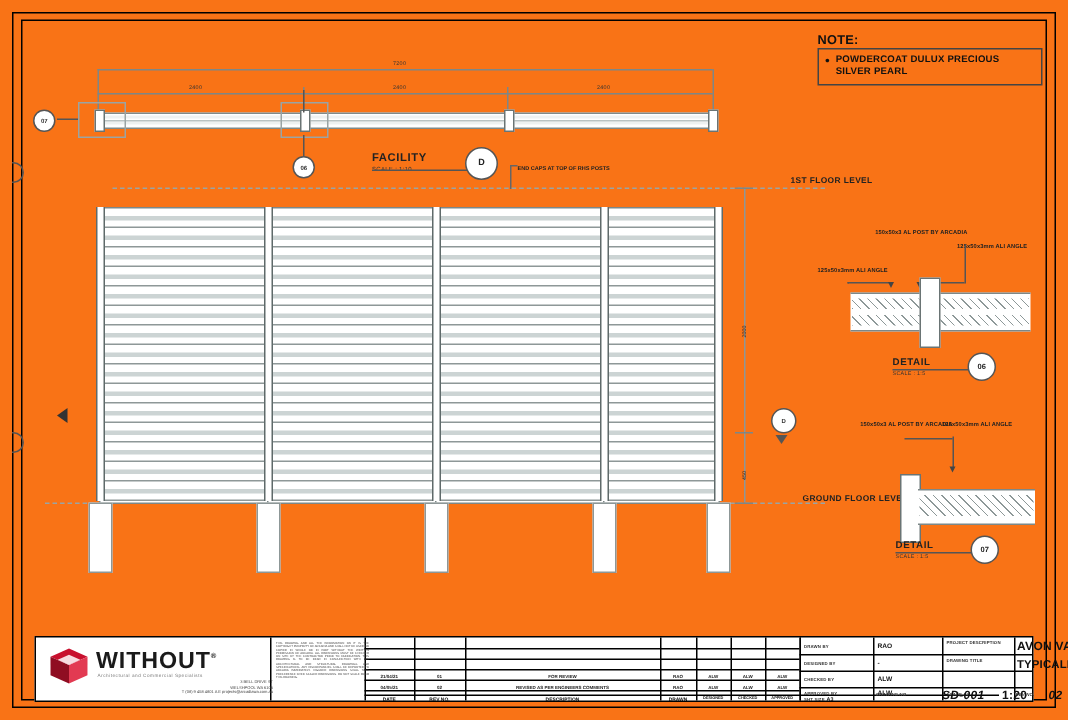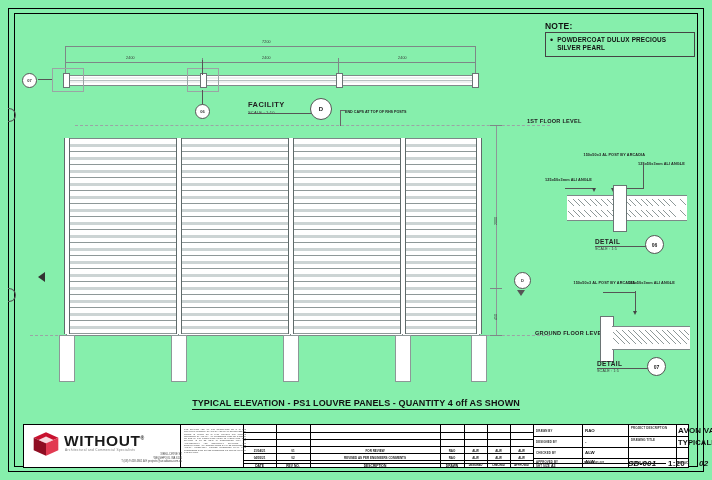--- a/index.html
+++ b/index.html
@@ -1,18 +1,18 @@
 <!DOCTYPE html>
 <html><head>
 <meta charset="utf-8">
 <style>
   html,body{margin:0;padding:0;background:#ffffff;}
   body{width:712px;height:480px;overflow:hidden;
        font-family:"Liberation Sans",sans-serif;color:#111;}
-  #sheet{position:relative;width:712px;height:480px;background:#86efac;}
+  #sheet{position:relative;width:712px;height:480px;background:#f97316;}
 
   
   .border-outer{position:absolute;left:8px;top:8px;width:696px;height:464px;
                 border:1px solid #000;box-sizing:border-box;}
   .border-inner{position:absolute;left:14px;top:13px;width:684px;height:454px;
                 border:1px solid #000;box-sizing:border-box;}
 
   
   .edge-tick{position:absolute;width:7px;height:12px;border:1px solid #555;
              border-left:none;border-radius:0 8px 8px 0;}
@@ -359,23 +359,20 @@
     <div class="dimtick" style="left:460px;top:5px;height:1px;width:12px;"></div>
     <div class="dimtick" style="left:460px;top:168px;height:1px;width:12px;"></div>
     <div class="dimtick" style="left:460px;top:215px;height:1px;width:12px;"></div>
     <div class="vdim" style="left:464px;top:105px;">2000</div>
     <div class="vdim" style="left:464px;top:200px;">450</div>
 
     <div class="bubble" style="left:484px;top:152px;width:15px;height:15px;">D</div>
     <div class="arrow-tri" style="left:487px;top:170px;"></div>
   </div>
 
-  <div id="elev-title">
-    <u>TYPICAL ELEVATION - PS1 LOUVRE PANELS - QUANTITY 4 off AS SHOWN</u>
-  </div>
 
   <div class="detail-blk" style="left:545px;top:150px;width:150px;height:110px;">
     <div class="callout r" style="left:-10px;top:3px;width:110px;">150x50x3 AL POST BY ARCADIA</div>
     <div class="callout" style="left:0px;top:28px;width:70px;">125x50x3mm ALI ANGLE</div>
     <div class="callout" style="left:93px;top:12px;width:70px;">125x50x3mm ALI ANGLE</div>
 
     <div class="leader" style="left:98px;top:13px;width:1px;height:26px;"></div>
     <div class="leader" style="left:68px;top:38px;width:30px;height:1px;"></div>
     <div class="leadtick" style="left:66px;top:38px;"></div>
     <div class="leader" style="left:20px;top:38px;width:1px;height:1px;"></div>

